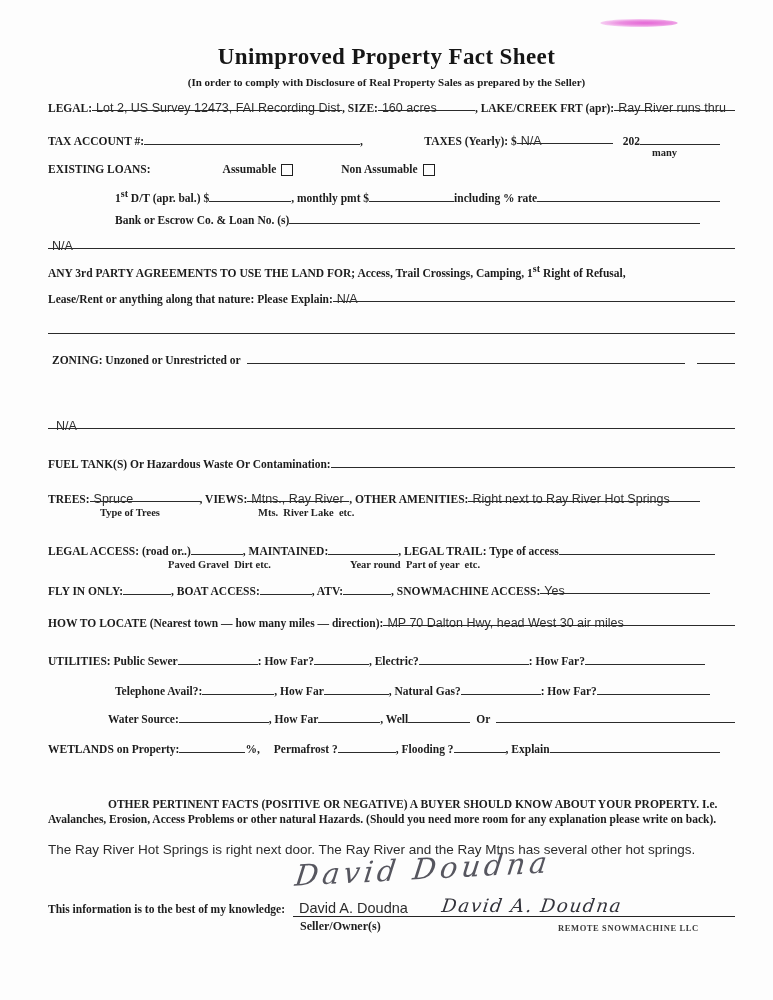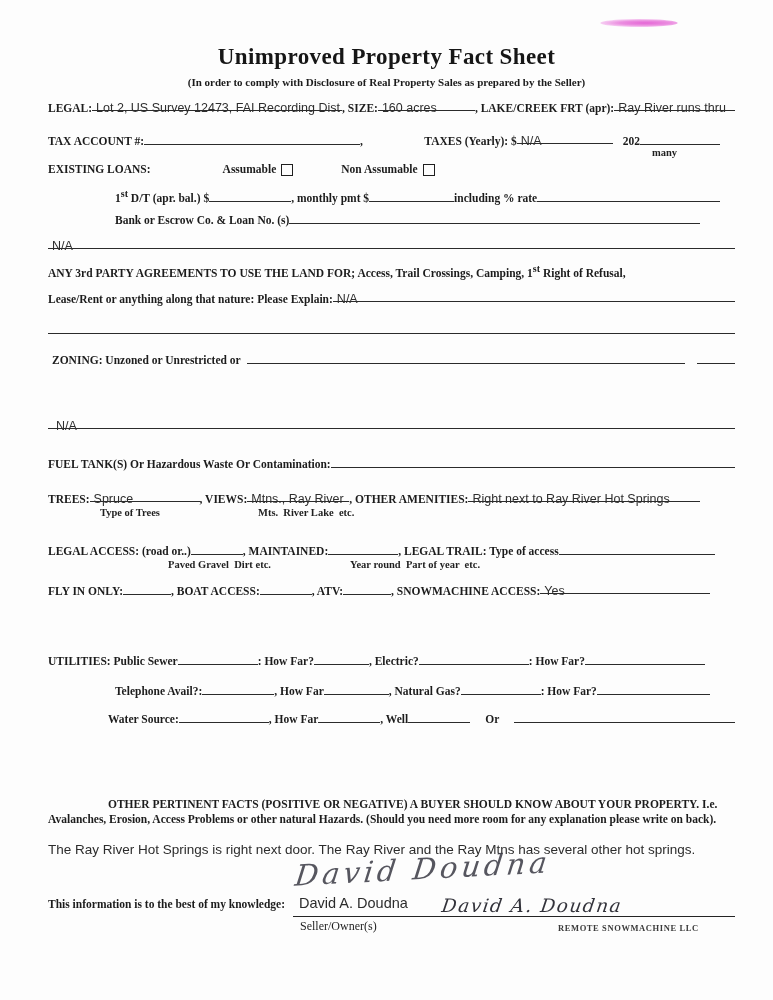--- a/index.html
+++ b/index.html
@@ -43,29 +43,29 @@
   .freetext{
     position:absolute;left:48px;right:30px;font-family:"Liberation Sans",sans-serif;
     font-size:13.5px;color:#2c2c2c;
   }
   .sig-hand{
     position:absolute;top:852px;left:295px;font-family:"DejaVu Serif",serif;
     font-style:italic;font-size:29px;color:#3a3a44;letter-spacing:4px;
     transform:rotate(-3deg) skewX(-10deg);opacity:.85;white-space:nowrap;
   }
   .sigline{
-    flex:1;border-bottom:1.6px solid #242424;display:flex;align-items:flex-start;
+    flex:1;border-bottom:1.6px solid #242424;display:flex;align-items:flex-end;
     margin-left:8px;padding:0 6px;gap:34px;
   }
   .typed-name{font-family:"Liberation Sans",sans-serif;font-size:14.5px;color:#2c2c2c;}
   .script-name{
     font-family:"DejaVu Serif",serif;font-style:italic;font-size:18.5px;
     color:#33333b;letter-spacing:1.5px;transform:skewX(-8deg);
   }
-  .seller-lbl{position:absolute;top:919px;left:300px;font-weight:normal;font-size:12px;}
+  .seller-lbl{position:absolute;top:919px;left:300px;font-weight:bold;font-size:12px;}
   .company{
     position:absolute;top:923px;left:558px;font-size:8.5px;letter-spacing:.6px;
     color:#3a3a3a;font-weight:bold;
   }
   .smudge{
     position:absolute;top:19px;left:608px;width:62px;height:8px;border-radius:50%;
     background:radial-gradient(ellipse at 58% 50%, #e566d6 0%, #eb8ee0 40%, #f6cdf2 70%, rgba(250,230,248,0) 100%);
     filter:blur(.6px);transform:scaleX(1.25);
   }
 </style>
@@ -177,20 +177,24 @@
     <span class="lbl">FLY IN ONLY:</span>
     <span class="blank" style="width:48px"></span>
     <span class="lbl">, BOAT ACCESS:</span>
     <span class="blank" style="width:52px"></span>
     <span class="lbl">, ATV:</span>
     <span class="blank" style="width:48px"></span>
     <span class="lbl">, SNOWMACHINE ACCESS:</span>
     <span class="blank flex1" style="margin-right:25px"><span class="val">Yes</span></span>
   </div>
 
+  <div class="r" style="top:613px">
+    <span class="lbl">HOW TO LOCATE (Nearest town — how many miles — direction):</span>
+    <span class="blank flex1"><span class="val">MP 70 Dalton Hwy, head West  30 air miles</span></span>
+  </div>
 
   <div class="r" style="top:652px">
     <span class="lbl">UTILITIES: Public Sewer</span>
     <span class="blank" style="width:80px"></span>
     <span class="lbl">: How Far?</span>
     <span class="blank" style="width:55px"></span>
     <span class="lbl">, Electric?</span>
     <span class="blank" style="width:110px"></span>
     <span class="lbl">: How Far?</span>
     <span class="blank flex1" style="margin-right:30px"></span>
@@ -207,24 +211,35 @@
     <span class="blank flex1" style="margin-right:25px"></span>
   </div>
 
   <div class="r" style="top:710px;left:108px">
     <span class="lbl">Water Source:</span>
     <span class="blank" style="width:90px"></span>
     <span class="lbl">, How Far</span>
     <span class="blank" style="width:62px"></span>
     <span class="lbl">, Well</span>
     <span class="blank" style="width:62px"></span>
-    <span class="lbl" style="margin:0 15px">Or</span>
+    <span class="lbl" style="margin:0 6px">Or</span>
     <span class="blank flex1"></span>
   </div>
 
+  <div class="r" style="top:740px">
+    <span class="lbl">WETLANDS on Property:</span>
+    <span class="blank" style="width:66px"></span>
+    <span class="lbl">%,</span>
+    <span class="lbl" style="margin-left:14px">Permafrost ?</span>
+    <span class="blank" style="width:58px"></span>
+    <span class="lbl">, Flooding ?</span>
+    <span class="blank" style="width:52px"></span>
+    <span class="lbl">, Explain</span>
+    <span class="blank flex1" style="margin-right:15px"></span>
+  </div>
 
 
   <div class="para" style="top:797px">OTHER PERTINENT FACTS (POSITIVE OR NEGATIVE) A BUYER SHOULD KNOW ABOUT YOUR PROPERTY. I.e. Avalanches, Erosion, Access Problems or other natural Hazards. (Should you need more room for any explanation please write on back).</div>
 
   <div class="freetext" style="top:842px">The Ray River Hot Springs is right next door. The Ray River and the Ray Mtns has several other hot springs.</div>
 
   <div class="sig-hand">David Doudna</div>
 
   <div class="r" style="top:895px">
     <span class="lbl">This information is to the best of my knowledge:</span>

